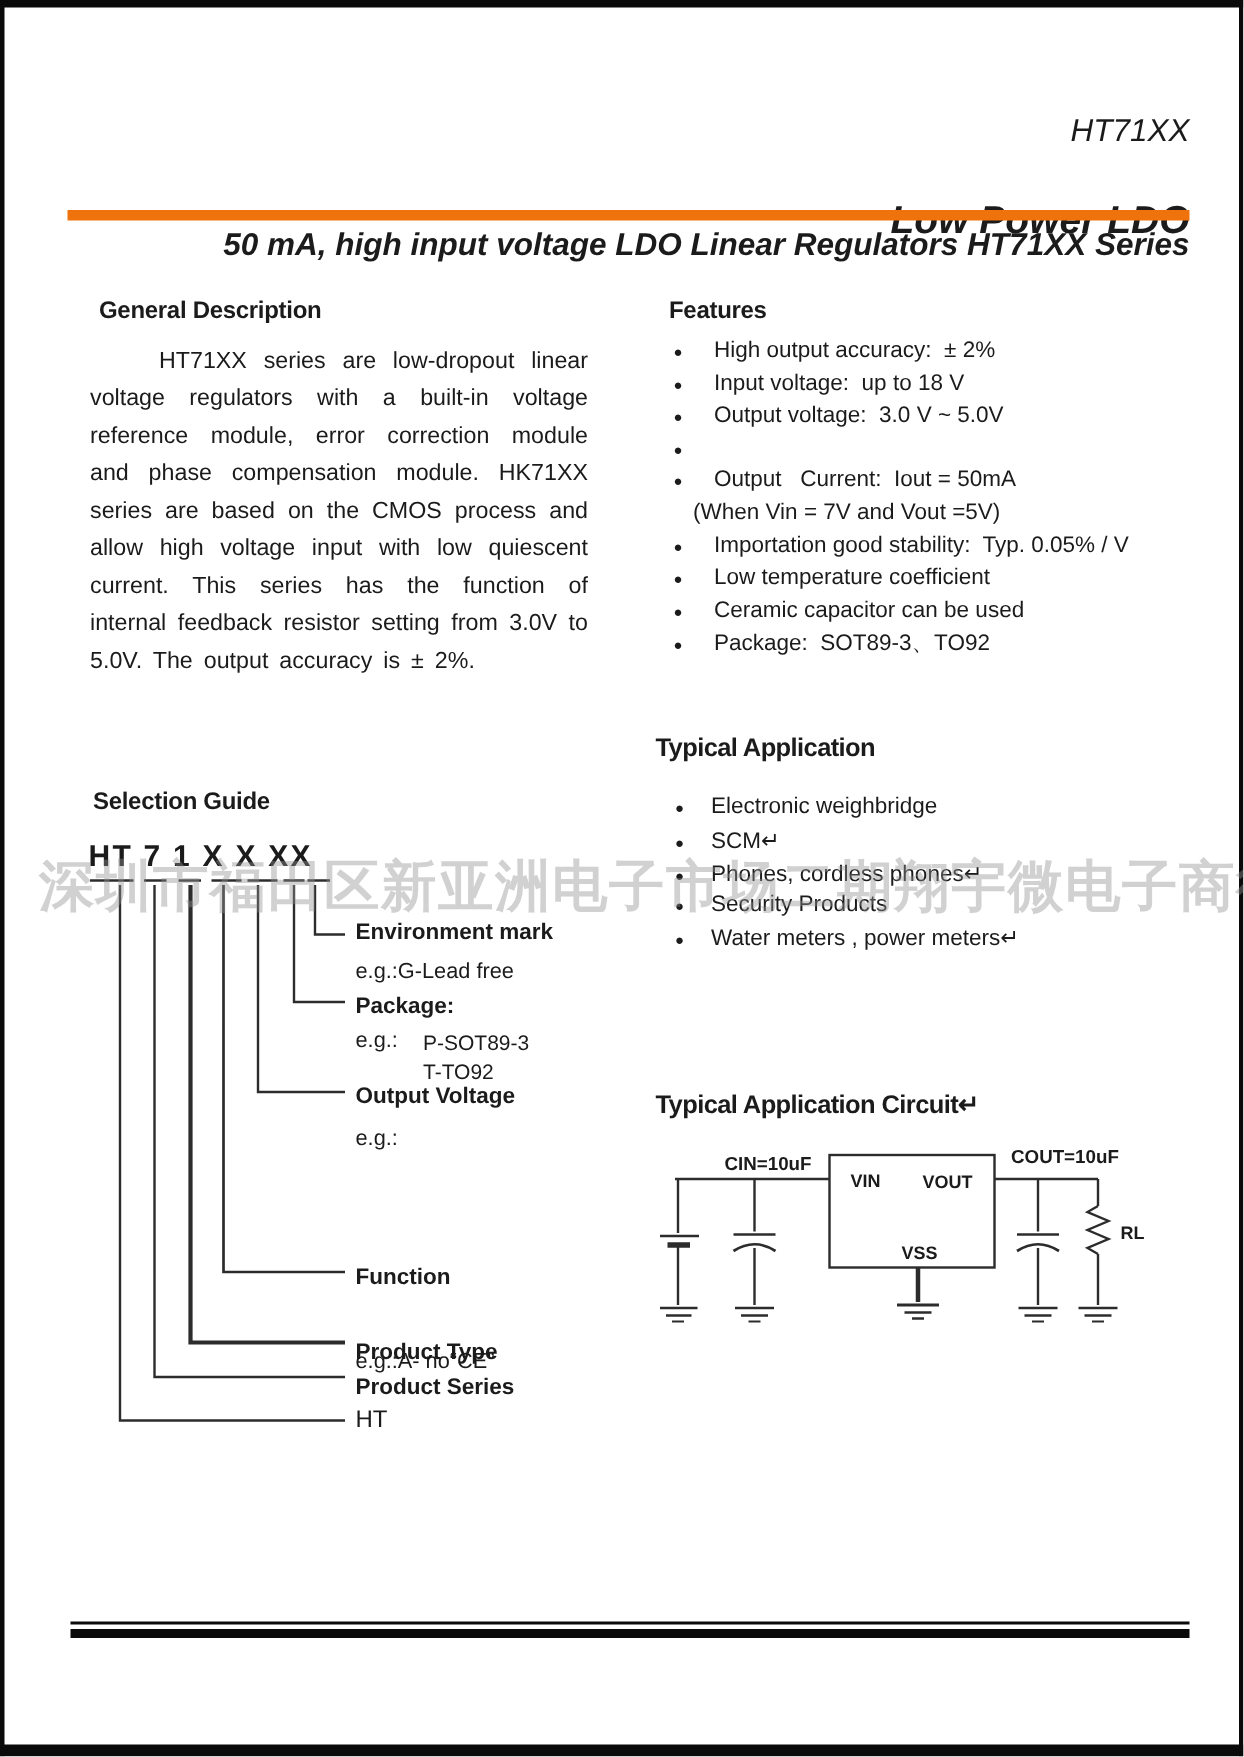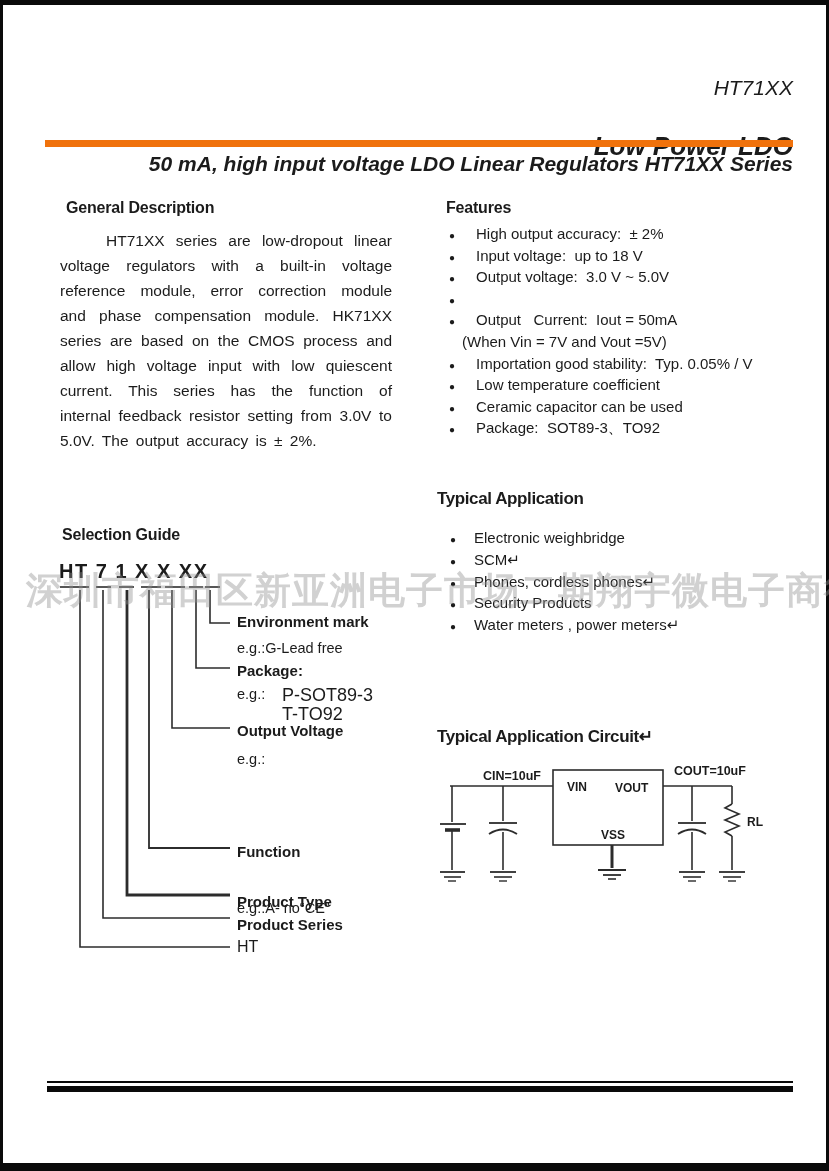--- a/index.html
+++ b/index.html
@@ -28,21 +28,21 @@
   .dot{width:27px;font-size:10px;line-height:21.6px;flex:none;}
   .bt{white-space:pre-wrap;}
   .cont .dot{visibility:hidden;}
   .cont .bt{margin-left:-14px;}
   #ta-list .brow{height:21.8px;}
   #ta-list .dot{width:24px;}
   
   #sg-code{left:59px;top:560px;font-size:20px;font-weight:bold;letter-spacing:1.5px;white-space:nowrap;}
   .sg-label{left:237px;font-size:15px;font-weight:bold;white-space:nowrap;}
   .sg-eg{left:237px;font-size:14.5px;white-space:pre-wrap;}
-  .sg-opts{left:282px;font-size:18px;line-height:19.3px;}
+  .sg-opts{left:282px;font-size:14px;line-height:19.3px;}
   
   #watermark{left:26px;top:566px;width:800px;font-size:37px;font-weight:600;
     letter-spacing:1px;white-space:nowrap;color:rgba(145,145,145,0.42);
     pointer-events:none;z-index:6;}
   
   svg{display:block;}
   svg line,svg polyline,svg path,svg rect{stroke:#2c2c2c;fill:none;}
   svg text{fill:#1b1b1b;font-family:"Liberation Sans",sans-serif;font-weight:bold;stroke:none;}
   .pin-label{font-size:12px;}
   .cap-label{font-size:12.5px;}

